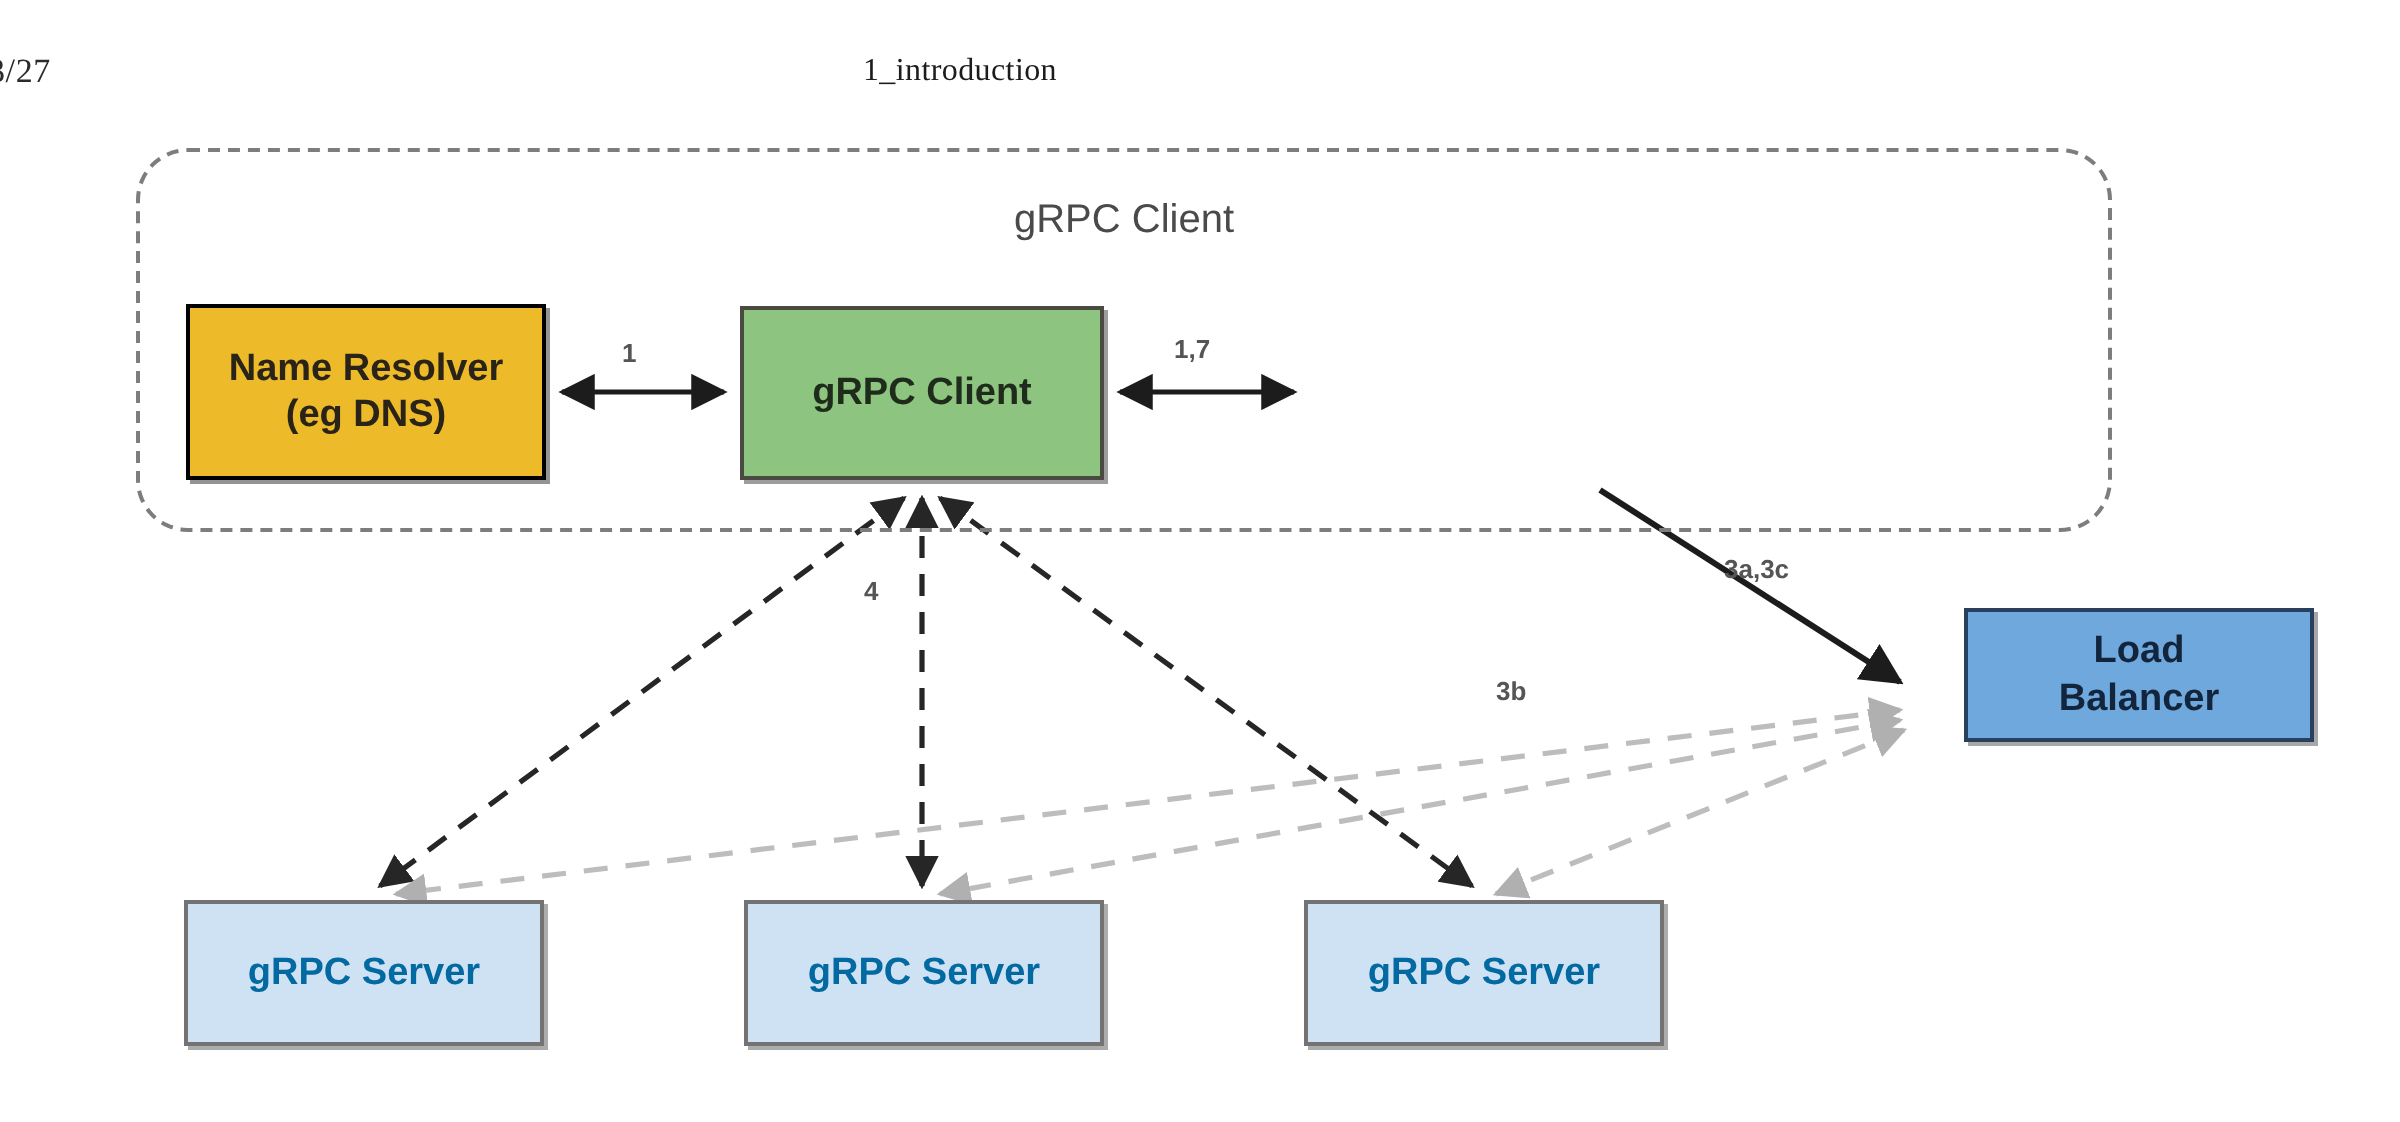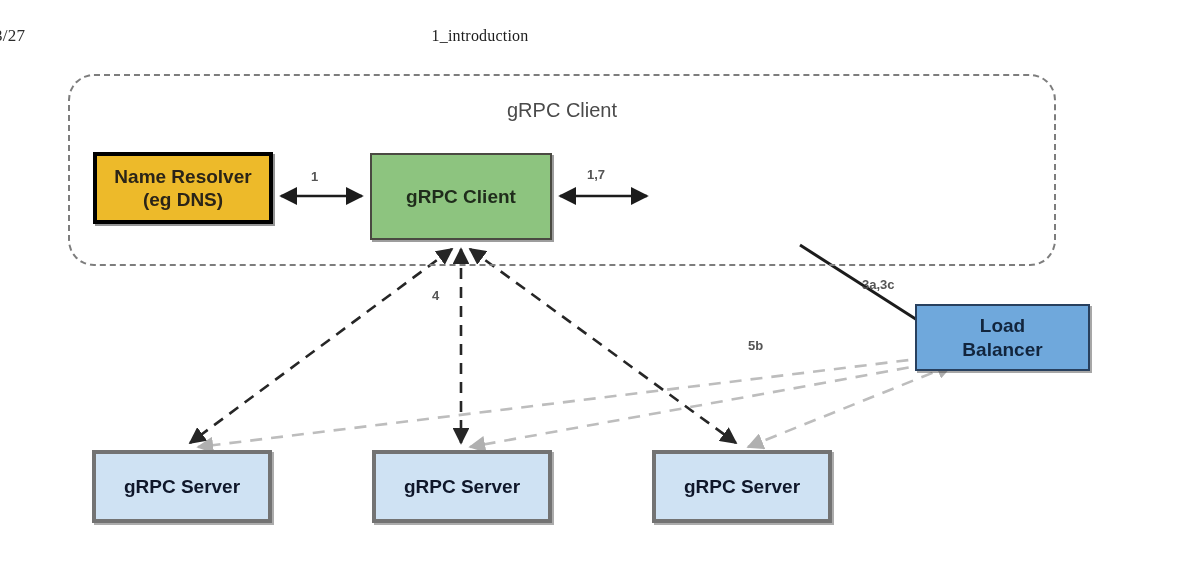--- a/index.html
+++ b/index.html
@@ -64,23 +64,23 @@
     text-align: center;
     line-height: 1.22;
     z-index: 4;
   }
   .node-label {
     white-space: pre-line;
     display: block;
   }
 
   .n-resolver {
-    left: 93px;  top: 97px;  width: 180px; height: 72px;
+    left: 93px;  top: 97px;  width: 180px; height: 88px;
     background: #EDBA2A;
-    border: 4px solid #000000;
+    border: 2px solid #000000;
     box-shadow: 2px 2px 0 rgba(60,60,60,0.55);
     font-size: 19px;
     color: #2a2418;
     font-weight: 700;
   }
   .n-client {
     left: 370px; top: 98px; width: 182px; height: 87px;
     background: #8DC47F;
     border: 2px solid #4a4a42;
     box-shadow: 2px 2px 0 rgba(60,60,60,0.5);
@@ -91,35 +91,35 @@
   .n-policy {
     left: 655px; top: 98px; width: 175px; height: 85px;
     background: #E3696B;
     border: 2px solid #4a4140;
     box-shadow: 2px 2px 0 rgba(60,60,60,0.5);
     font-size: 19px;
     color: #2d1515;
     font-weight: 700;
   }
   .n-lb {
-    left: 915px; top: 249px; width: 175px; height: 67px;
+    left: 982px; top: 249px; width: 175px; height: 67px;
     background: #6FA8DC;
     border: 2px solid #28405e;
     box-shadow: 2px 2px 0 rgba(60,60,60,0.45);
     font-size: 19px;
     color: #12253d;
     font-weight: 700;
   }
   .n-server {
     top: 395px; width: 180px; height: 73px;
     background: #CFE2F3;
-    border: 4px solid #737373;
+    border: 2px solid #737373;
     box-shadow: 2px 2px 0 rgba(70,70,70,0.45);
     font-size: 19px;
-    color: #0f172a;
+    color: #0369a1;
     font-weight: 700;
   }
   .n-server-1 { left: 92px; }
   .n-server-2 { left: 372px; }
   .n-server-3 { left: 652px; }
 
   
   .group-box {
     position: absolute;
     left: 68px;
@@ -223,16 +223,16 @@
     <span class="node-label">gRPC Server</span>
   </div>
 
   <div class="node n-server n-server-3">
     <span class="node-label">gRPC Server</span>
   </div>
 
   <div class="edge-label lbl-1">1</div>
   <div class="edge-label lbl-23">1,7</div>
   <div class="edge-label lbl-4">4</div>
-  <div class="edge-label lbl-3b">5b</div>
+  <div class="edge-label lbl-3b">3b</div>
   <div class="edge-label lbl-3a3c">3a,3c</div>
 
 </div>
 
 </body></html>

